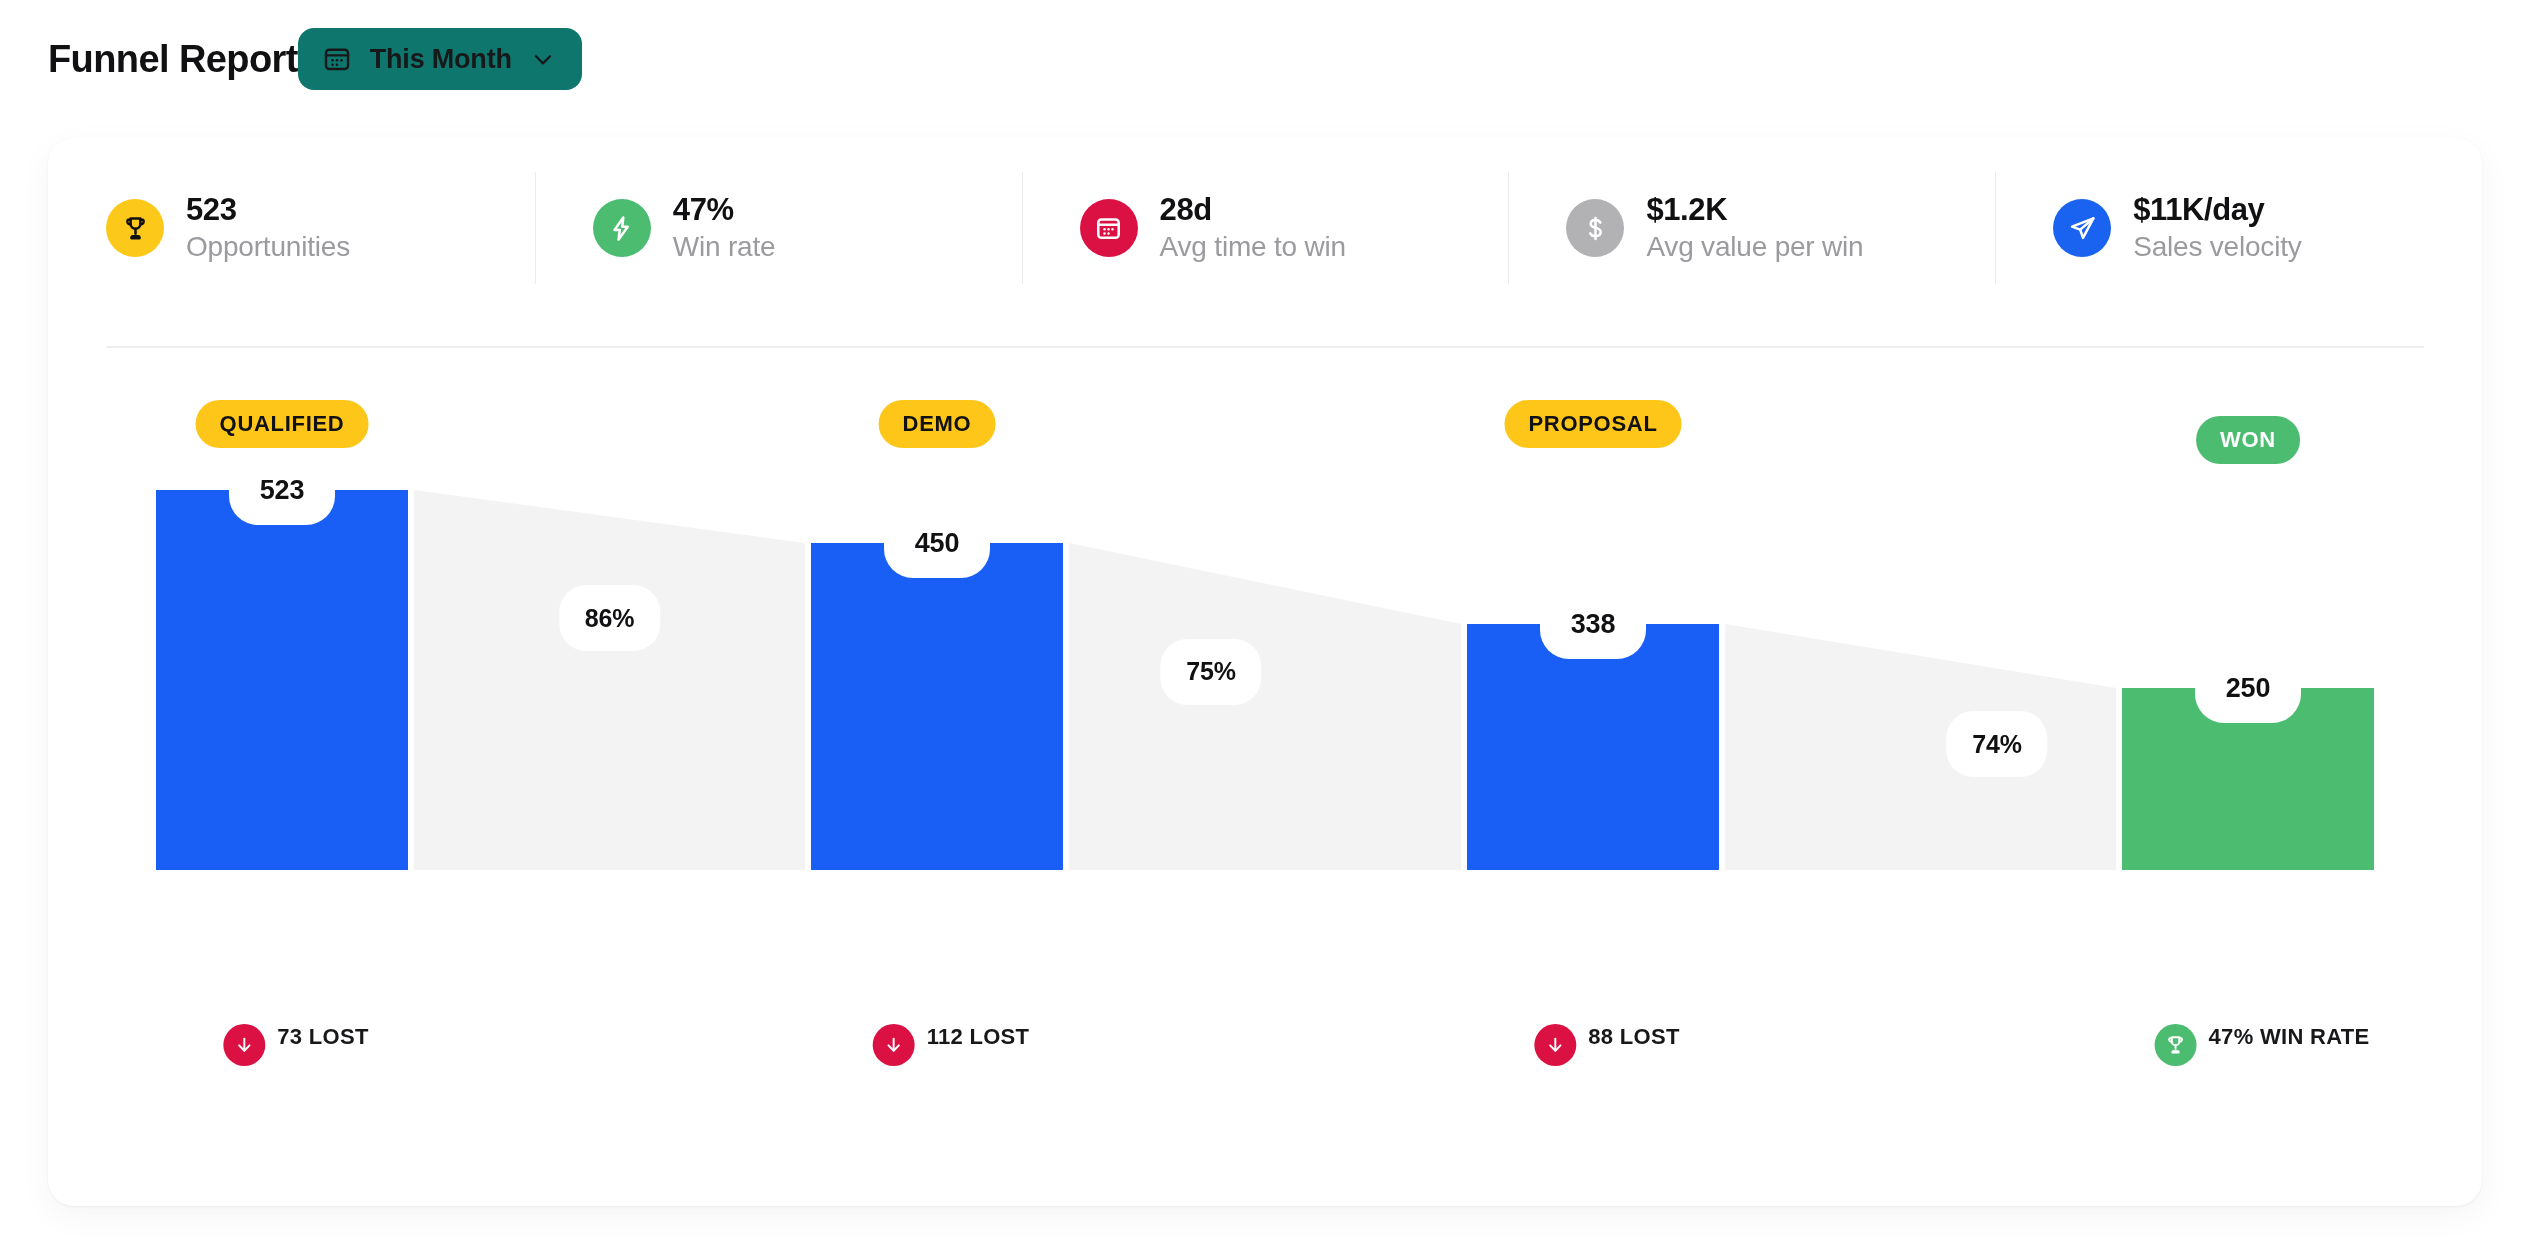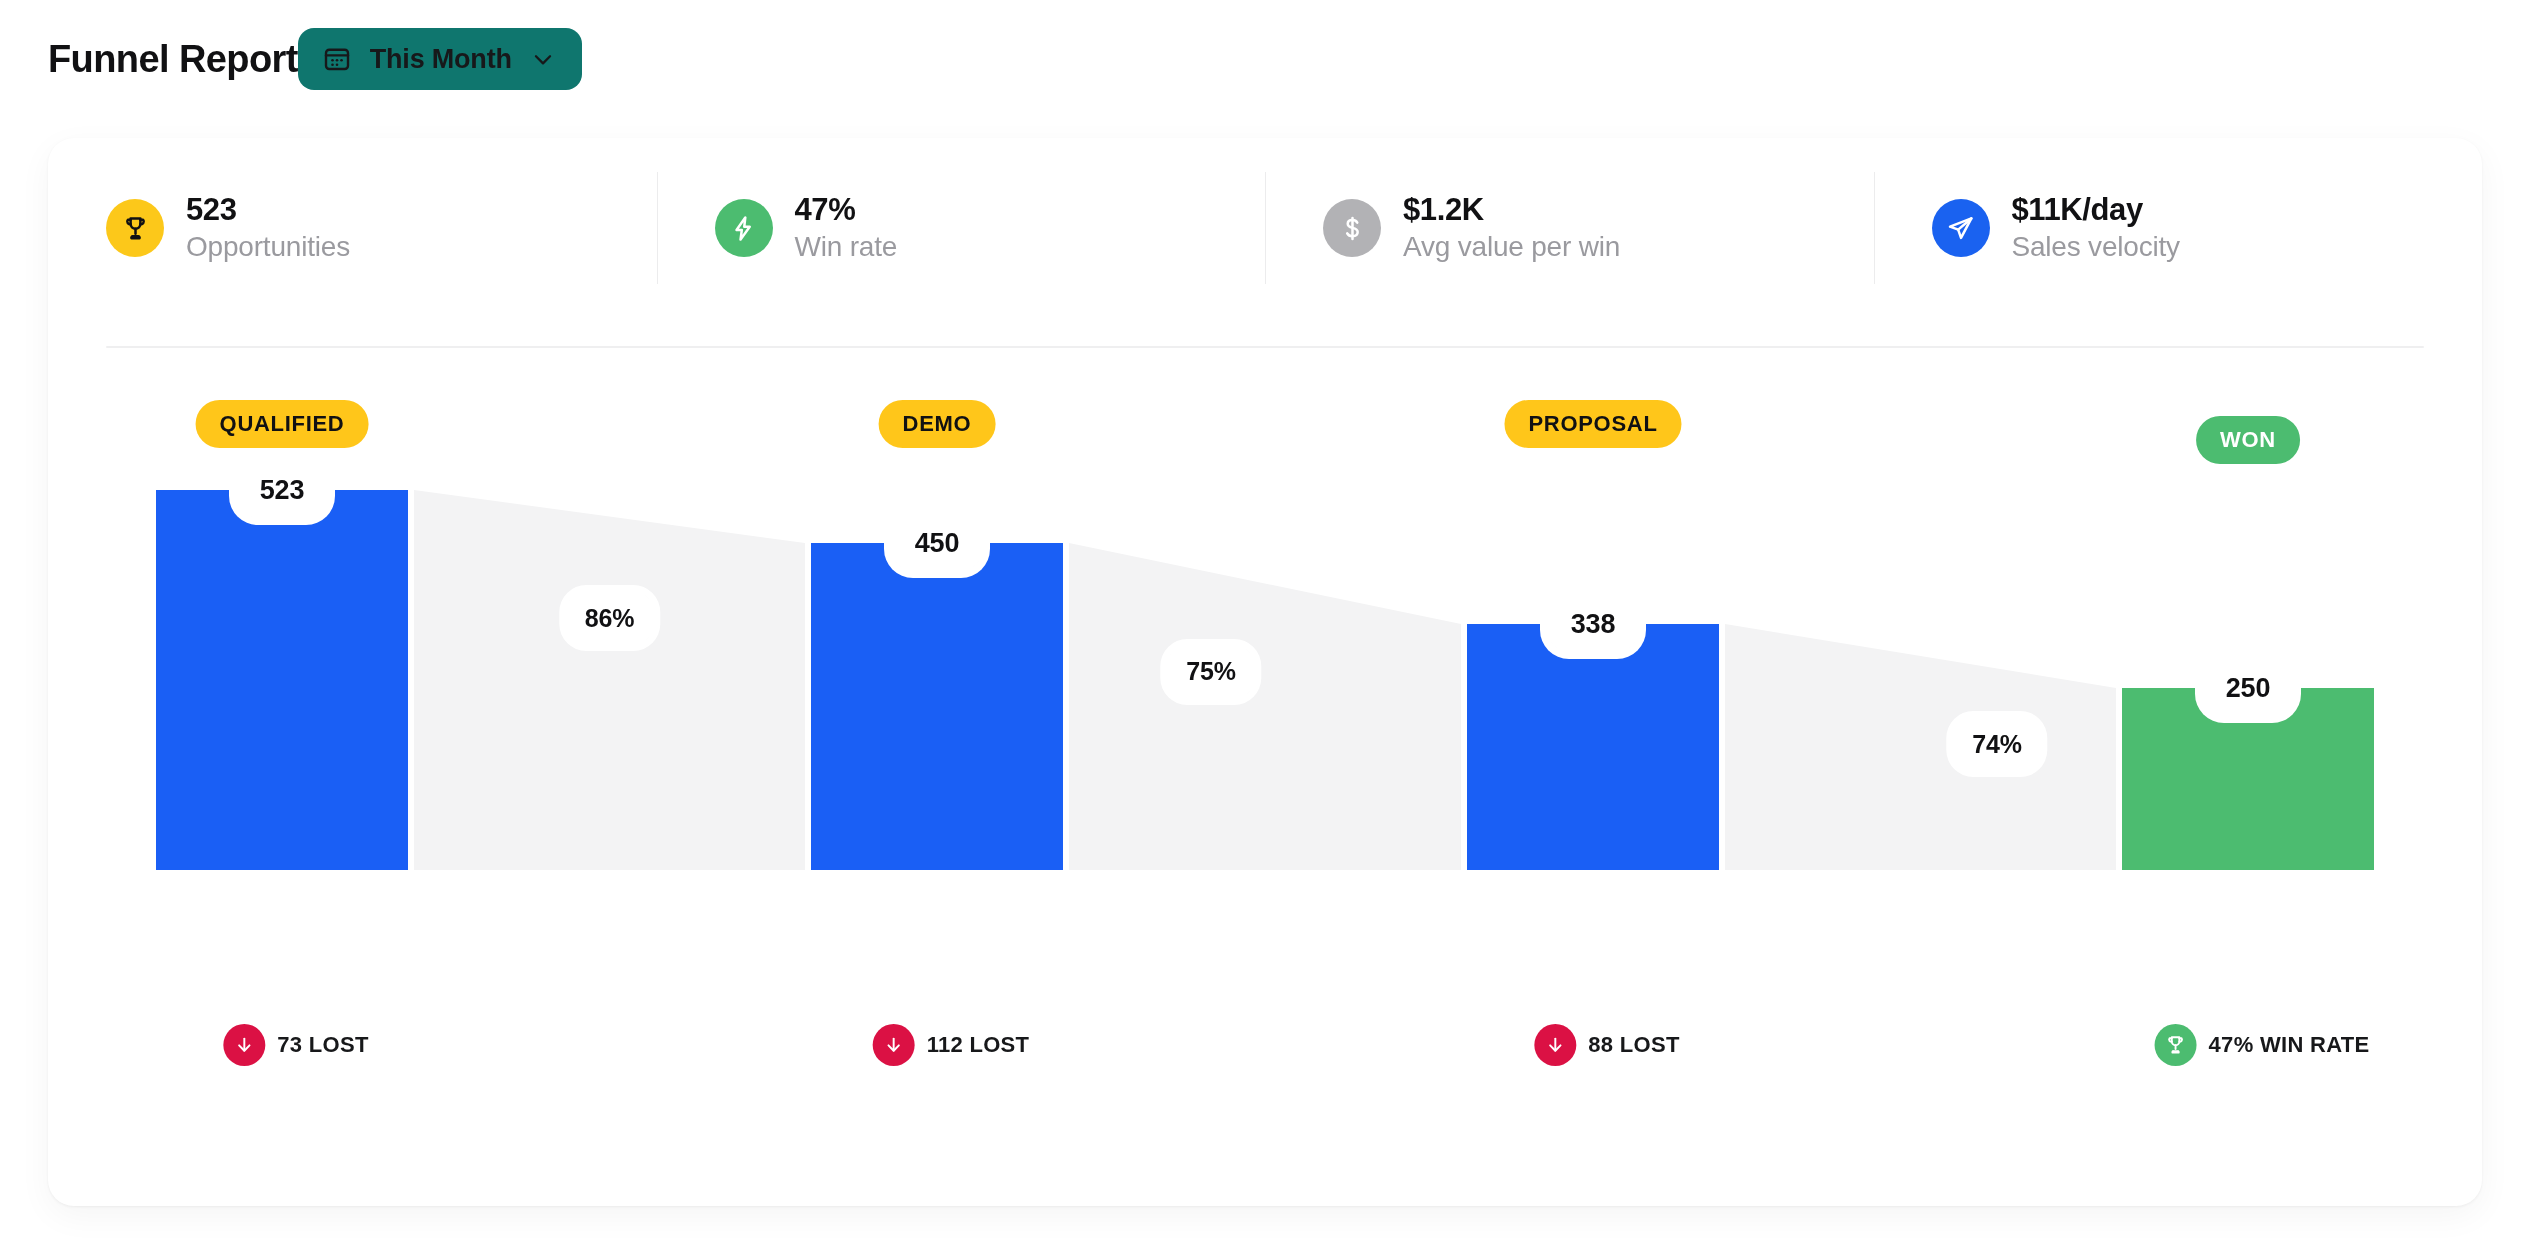--- a/index.html
+++ b/index.html
@@ -197,21 +197,21 @@
     letter-spacing: -0.2px;
     box-shadow: 0 0 0 6px #ffffff;
   }
 
   
   .foot-row { position: absolute; left: 0; top: 622px; width: 2434px; height: 120px; }
   .foot-item {
     position: absolute;
     top: 32px;
     display: flex;
-    align-items: center;
+    align-items: flex-start;
     gap: 12px;
     transform: translateX(-50%);
   }
   .foot-badge {
     width: 42px; height: 42px;
     border-radius: 50%;
     flex: 0 0 42px;
     display: flex;
     align-items: center;
     justify-content: center;
@@ -274,20 +274,37 @@
         </div>
         <div class="kpi">
           <span class="kpi-badge" style="background:#4CBC70">
             <svg viewBox="0 0 24 24" width="31" height="31">
               <path d="M13.4 3.4 6.6 13.1h4.1l-1 7.5 7.1-10h-4.2z" fill="none" stroke="#ffffff" stroke-width="1.95" stroke-linecap="round" stroke-linejoin="round"></path>
             </svg>
           </span>
           <span class="kpi-text">
             <span class="kpi-value">47%</span>
             <span class="kpi-label">Win rate</span>
+          </span>
+        </div>
+        <div class="kpi">
+          <span class="kpi-badge" style="background:#DB1144">
+            <svg viewBox="0 0 24 24" width="31" height="31">
+              <rect x="4.1" y="5" width="15.8" height="14.2" rx="2.4" fill="none" stroke="#ffffff" stroke-width="1.95" stroke-linecap="round" stroke-linejoin="round"></rect>
+              <line x1="4.1" y1="9.1" x2="19.9" y2="9.1" fill="none" stroke="#ffffff" stroke-width="1.95" stroke-linecap="round" stroke-linejoin="round"></line>
+              <circle cx="8.9" cy="12.6" r="0.95" fill="#ffffff"></circle>
+              <circle cx="12" cy="12.6" r="0.95" fill="#ffffff"></circle>
+              <circle cx="15.1" cy="12.6" r="0.95" fill="#ffffff"></circle>
+              <circle cx="8.9" cy="15.9" r="0.95" fill="#ffffff"></circle>
+              <circle cx="12" cy="15.9" r="0.95" fill="#ffffff"></circle>
+            </svg>
+          </span>
+          <span class="kpi-text">
+            <span class="kpi-value">28d</span>
+            <span class="kpi-label">Avg time to win</span>
           </span>
         </div>
         <div class="kpi">
           <span class="kpi-badge" style="background:#B2B2B5">
             <svg viewBox="0 0 24 24" width="31" height="31">
               <line x1="12" y1="3.9" x2="12" y2="20.1" fill="none" stroke="#ffffff" stroke-width="1.95" stroke-linecap="round" stroke-linejoin="round"></line>
               <path d="M15.7 7.5c-.7-1.3-2-2-3.7-2-2.2 0-3.7 1.1-3.7 2.9 0 1.9 1.6 2.6 3.7 3.1 2.3.5 4 1.3 4 3.3 0 2-1.7 3.2-4 3.2-1.9 0-3.4-.8-4.1-2.2" fill="none" stroke="#ffffff" stroke-width="1.95" stroke-linecap="round" stroke-linejoin="round"></path>
             </svg>
           </span>
           <span class="kpi-text">

